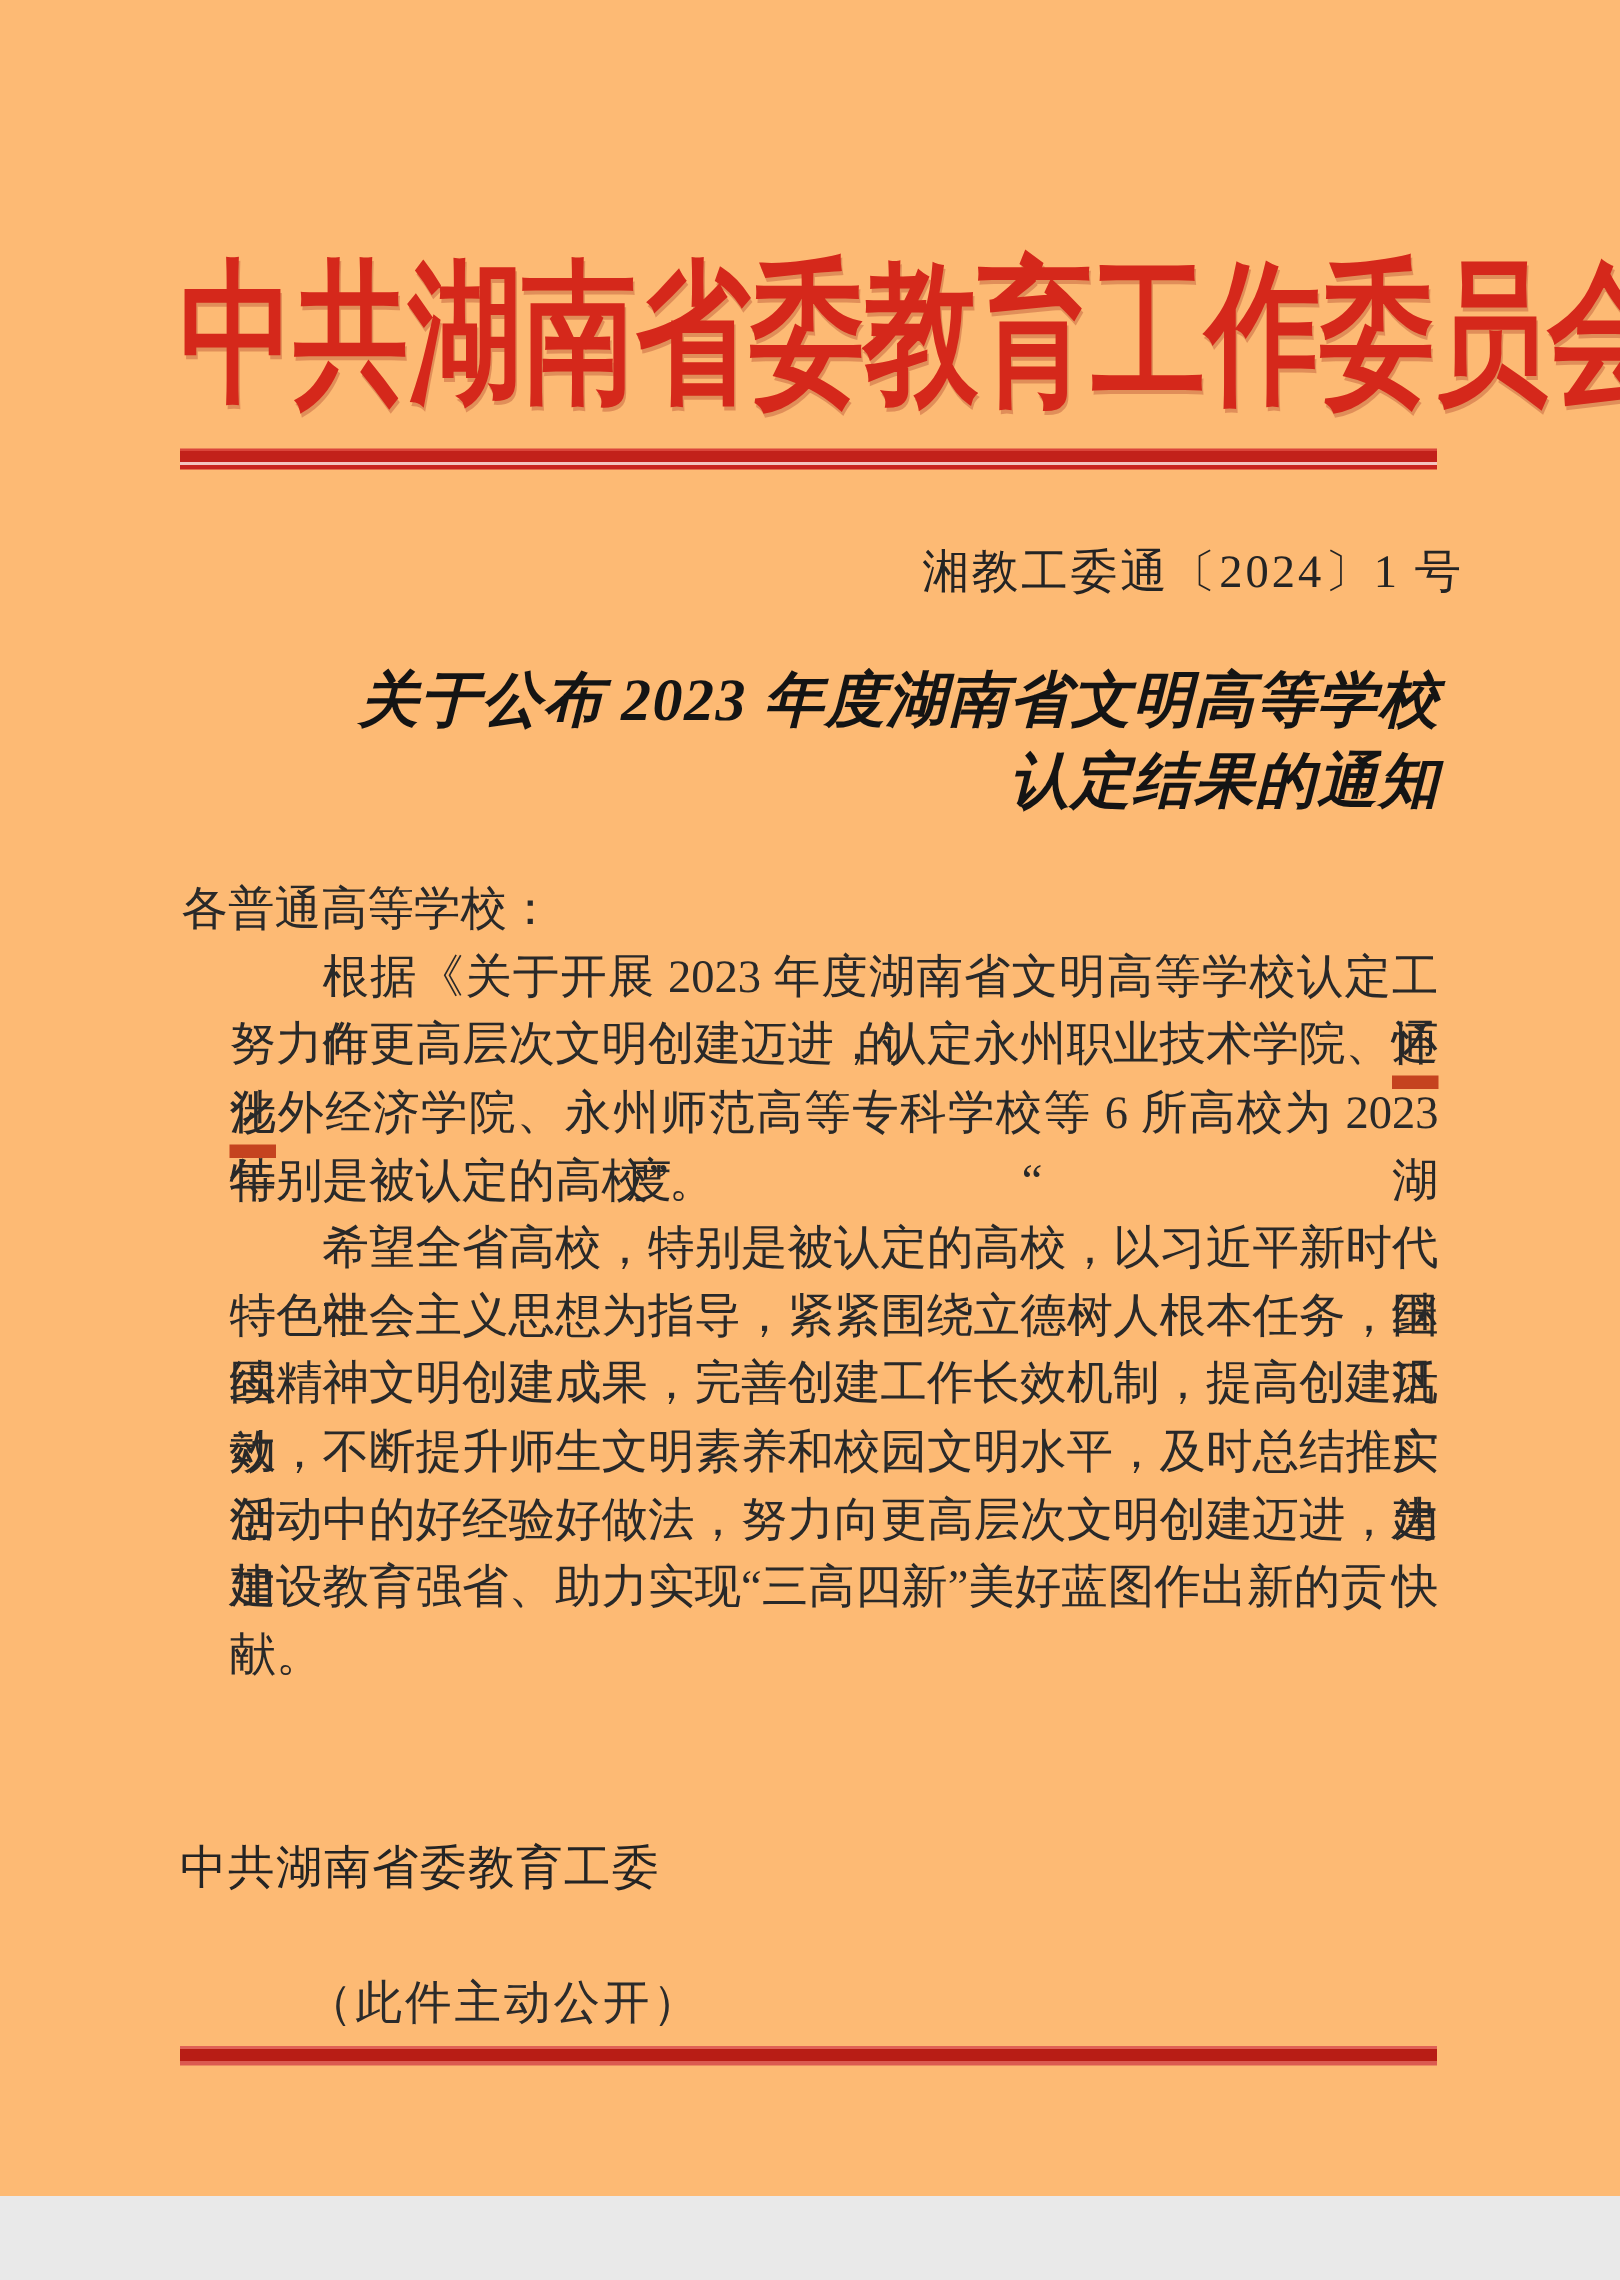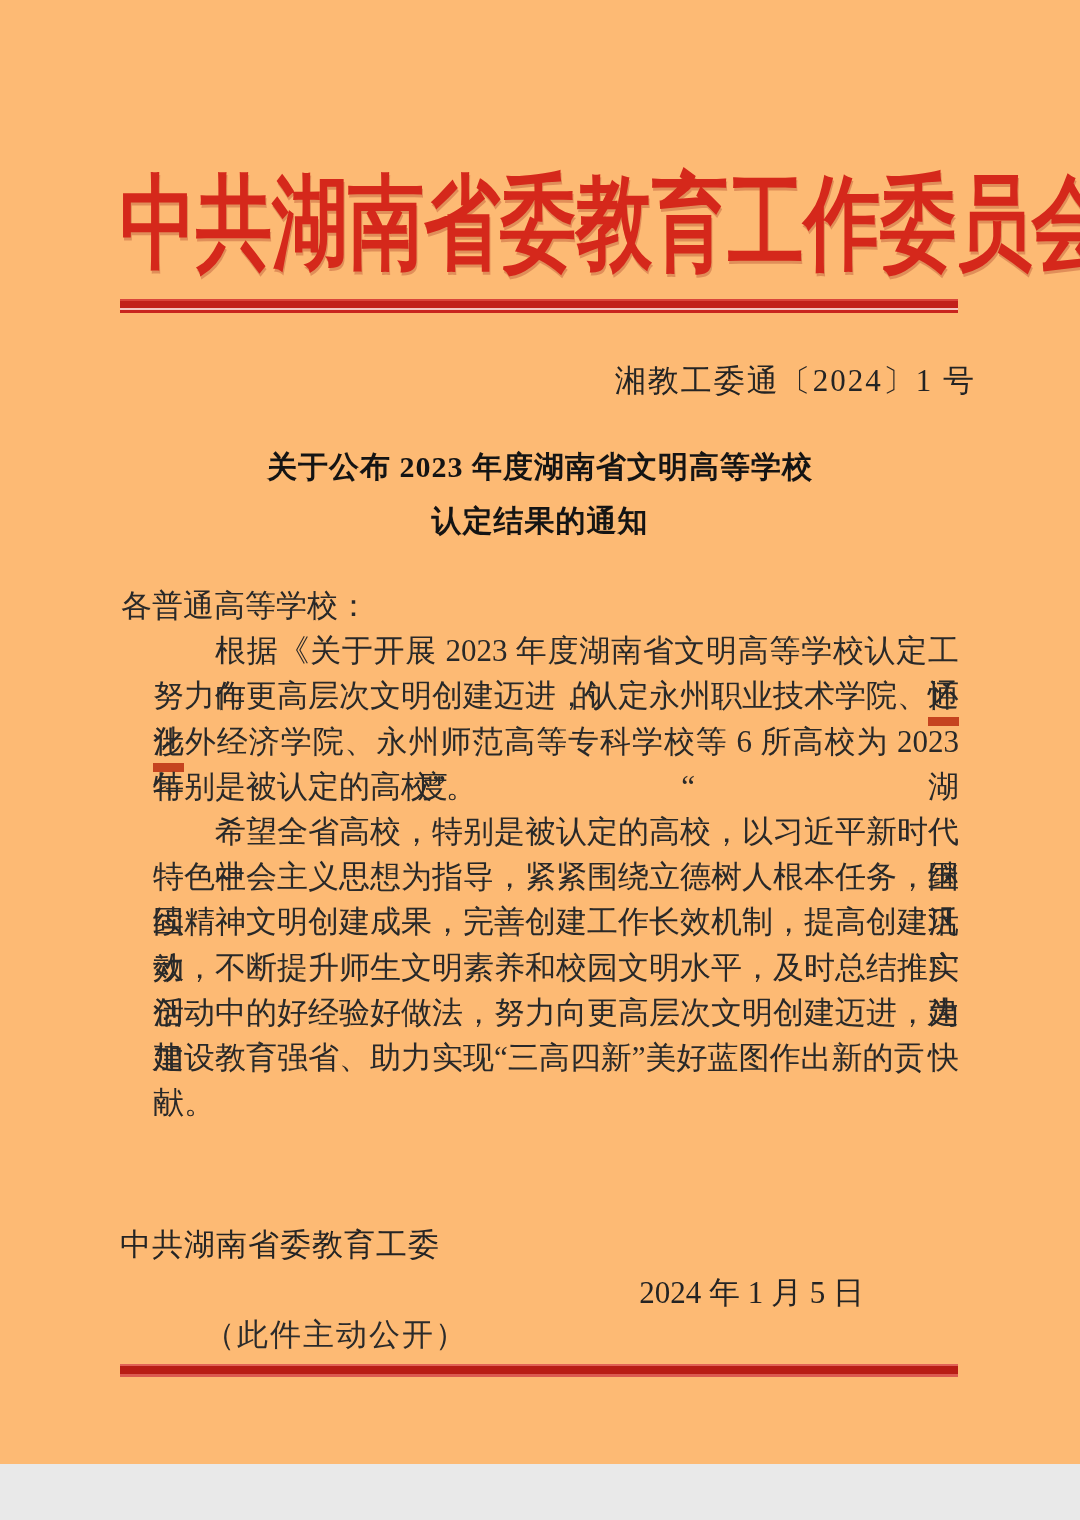--- a/index.html
+++ b/index.html
@@ -35,22 +35,22 @@
       #e06257 0 2px, #b81d15 2px 10px, #db5a50 10px 13px);
   }
   
   .doc-number {
     position:absolute; top:360px; left:120px; width:856px;
     text-align:right; font-size:31px; letter-spacing:2px; color:#242424;font-family:Liberation Serif, serif;
   }
   
   .doc-title {
     position:absolute; top:440px; left:120px; width:840px;
-    text-align:center; font-weight:bold; color:#141414;
-    font-size:30px; line-height:54px; letter-spacing:1px;
+    text-align:right; font-weight:bold; color:#141414;
+    font-size:40px; line-height:54px; letter-spacing:1px;font-style:italic;
   }
   
   .body-block {
     position:absolute; top:583px; left:121px; width:838px;
     font-size:31px; color:#292929;
   }
   .bline { line-height:45.2px; height:45.2px;margin-left:32px; }
   .bline.j  { text-align:justify; text-align-last:justify; }
   .bline.ind{ padding-left:62px; }
   .salutation { line-height:45.2px; height:45.2px; }
@@ -98,19 +98,18 @@
       <div class="bline j ind"><span>希望全省高校，特别是被认定的高校，以习近平新时代中国</span></div>
       <div class="bline j"><span>特色社会主义思想为指导，紧紧围绕立德树人根本任务，继续巩</span></div>
       <div class="bline j"><span>固精神文明创建成果，完善创建工作长效机制，提高创建活动实</span></div>
       <div class="bline j"><span>效，不断提升师生文明素养和校园文明水平，及时总结推广创建</span></div>
       <div class="bline j"><span>活动中的好经验好做法，努力向更高层次文明创建迈进，为加快</span></div>
       <div class="bline"><span>建设教育强省、助力实现“三高四新”美好蓝图作出新的贡献。</span></div>
     </div>
 
   <div class="signature">中共湖南省委教育工委</div>
 
-  <div class="date">2024 年 1 月 5 日</div>
 
   <div class="footer-note">（此件主动公开）</div>
 
   <div class="rule rule-bottom"></div>
 
 </div>
 
 </body></html>

